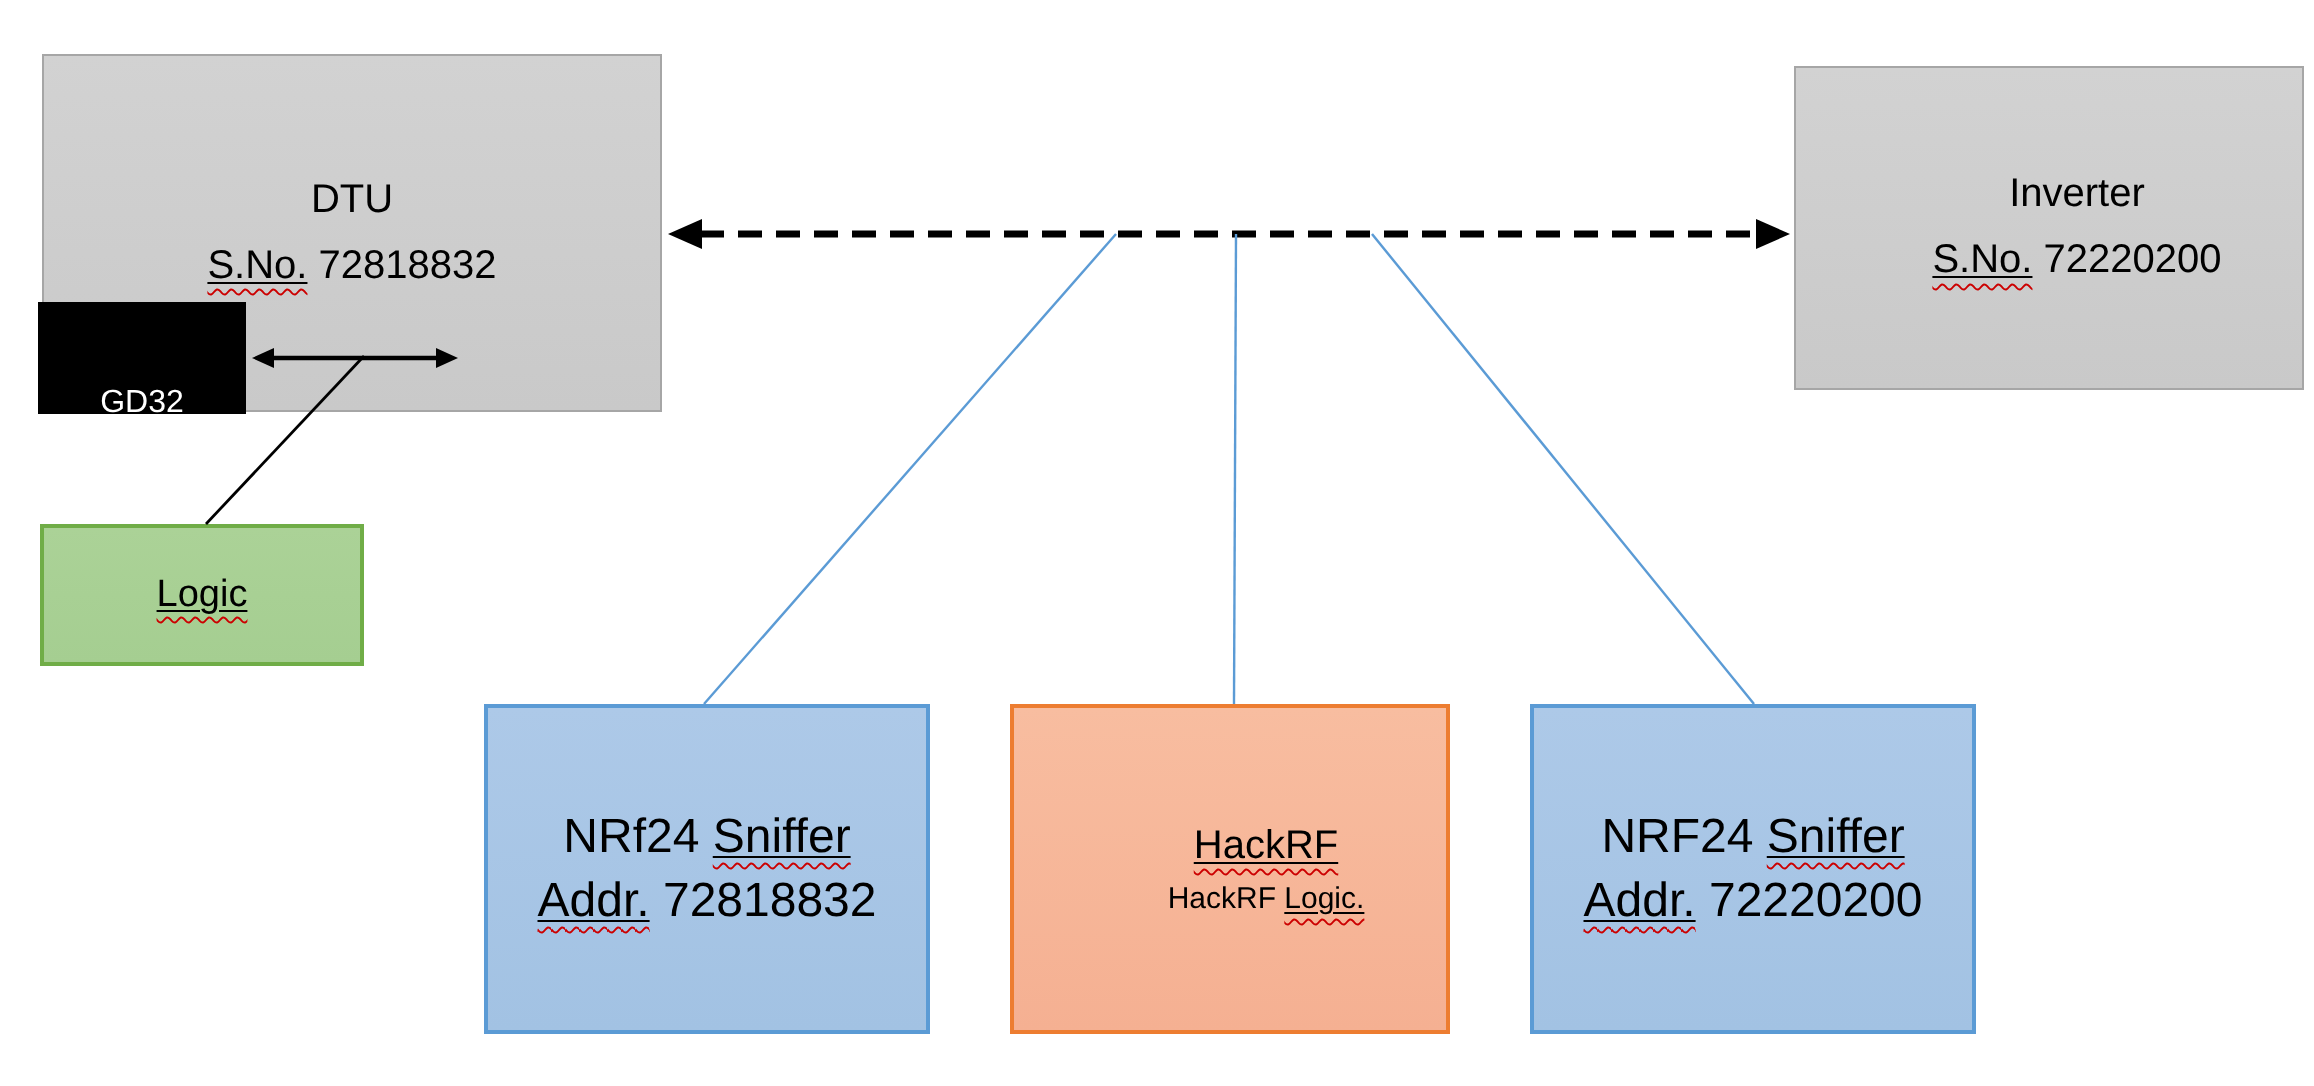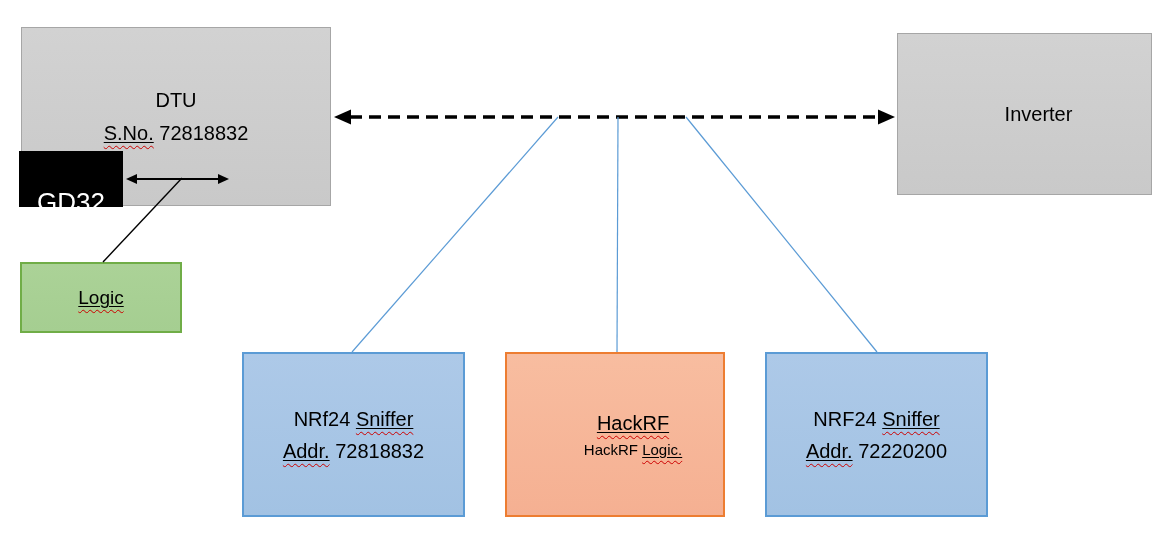--- a/index.html
+++ b/index.html
@@ -35,22 +35,22 @@
   .dtu{left:21px; top:27px; width:310px; height:179px;}
   .gd32{left:19px; top:151px; width:104px; height:56px;}
   .nrf{left:228px; top:151px; width:104px; height:56px;}
   .logic{left:20px; top:262px; width:162px; height:71px;}
   .inverter{left:897px; top:33px; width:255px; height:162px;padding-left:28px;}
   .sniffer-left{left:242px; top:352px; width:223px; height:165px;}
   .hackrf{left:505px; top:352px; width:220px; height:165px;}
   .sniffer-right{left:765px; top:352px; width:223px; height:165px;}
 
   .t20{font-size:20px; line-height:33px; white-space:pre;}
-  .t20b{font-size:20px; line-height:32px; white-space:pre;}
-  .t22{font-size:26px; line-height:24px; white-space:pre;margin-top:45px;}
+  .t20b{font-size:24px; line-height:32px; white-space:pre;}
+  .t22{font-size:16px; line-height:24px; white-space:pre;margin-top:45px;}
   .t19{font-size:19px; line-height:24px; white-space:pre;}
   .hack-title{font-size:20px; line-height:30px; white-space:pre;}
   .hack-sub{font-size:15px; line-height:24px; white-space:pre;}
 
   
   .sq{text-decoration-line:underline; text-decoration-style:wavy;
       text-decoration-color:var(--squiggle); text-decoration-thickness:1px;
       text-underline-offset:5px;}
   .ul{text-decoration-line:underline; text-decoration-style:solid;
       text-decoration-color:currentColor; text-decoration-thickness:1px;
@@ -87,20 +87,21 @@
     <div class="t22">GD32</div>
   </div>
 
 
   <div class="box box-green logic">
     <div class="t19"><span class="sq"><span class="ul">Logic</span></span></div>
   </div>
 
   <div class="box box-gray inverter">
     <div class="t20">Inverter</div>
+    <div class="t20"><span class="sq"><span class="ul">S.No.</span></span><span> 72220200</span></div>
   </div>
 
   <div class="box box-blue sniffer-left">
     <div class="t20b"><span>NRf24 </span><span class="sq"><span class="ul">Sniffer</span></span></div>
     <div class="t20b"><span class="sq"><span class="ul">Addr.</span></span><span> 72818832</span></div>
   </div>
 
   <div class="box box-orange hackrf">
     <div class="hack-title"><span class="sq"><span class="ul">HackRF</span></span></div>
     <div class="hack-sub"><span>HackRF </span><span class="sq"><span class="ul">Logic.</span></span></div>

